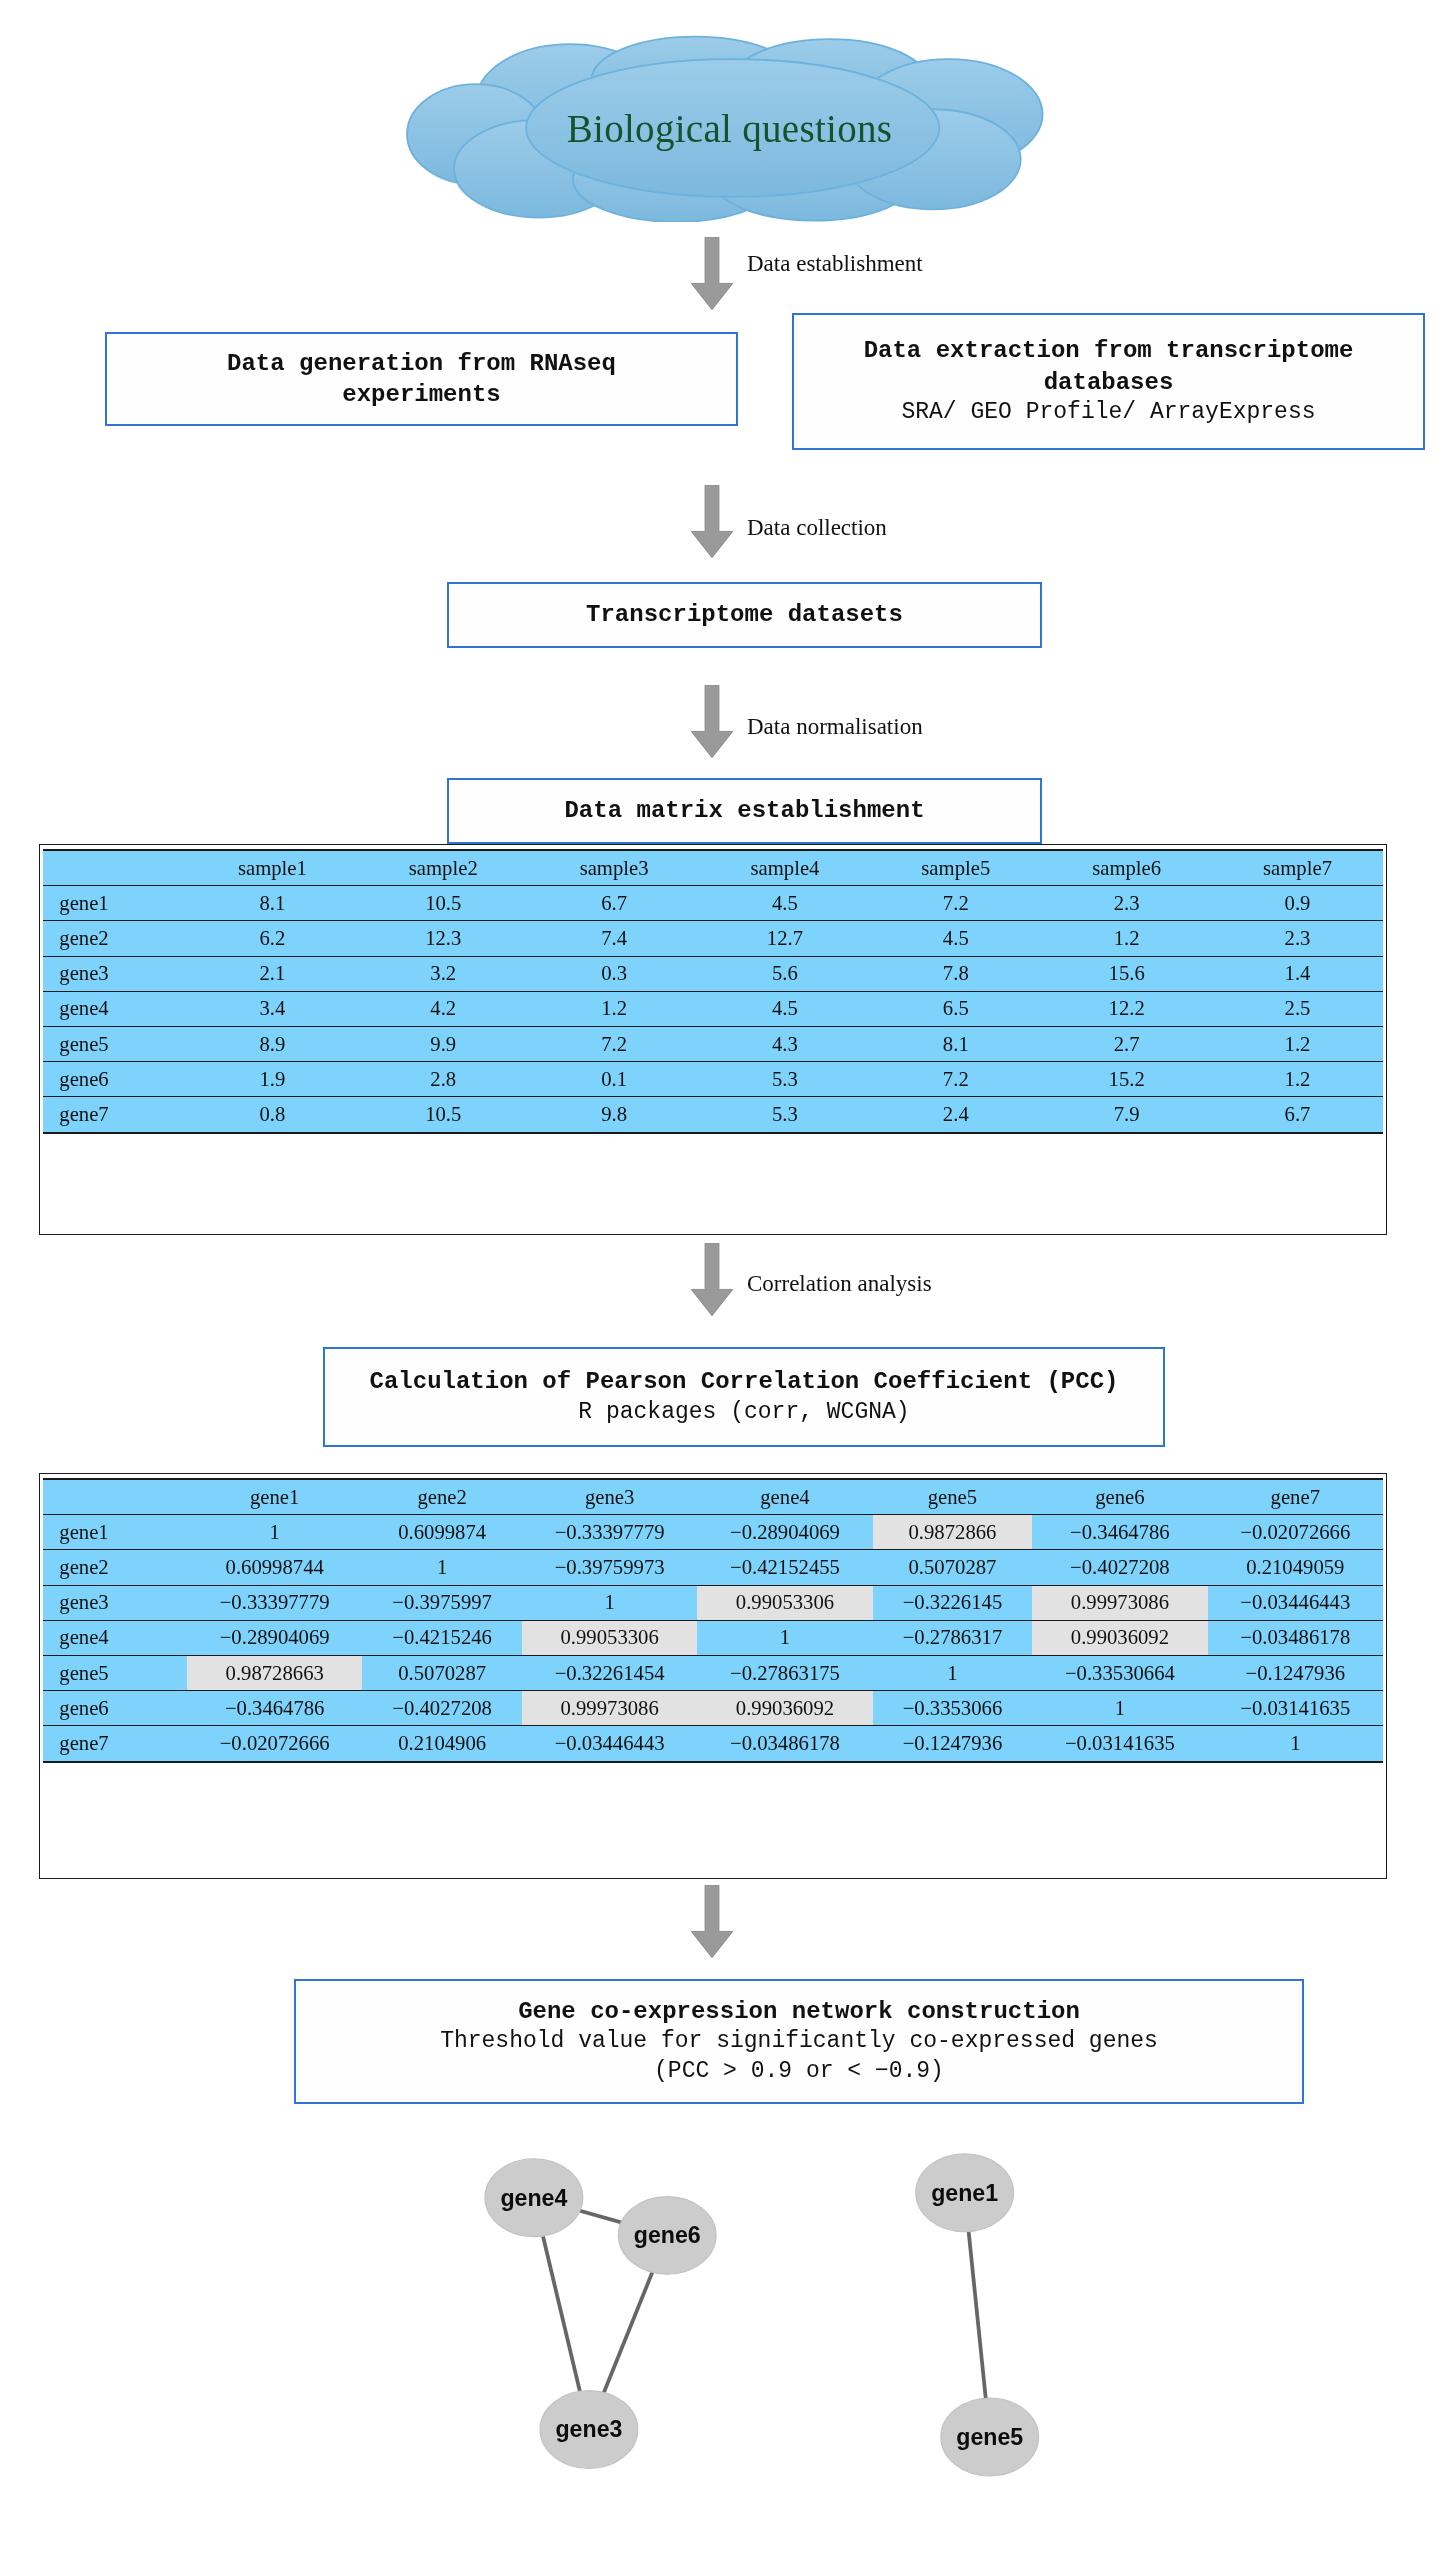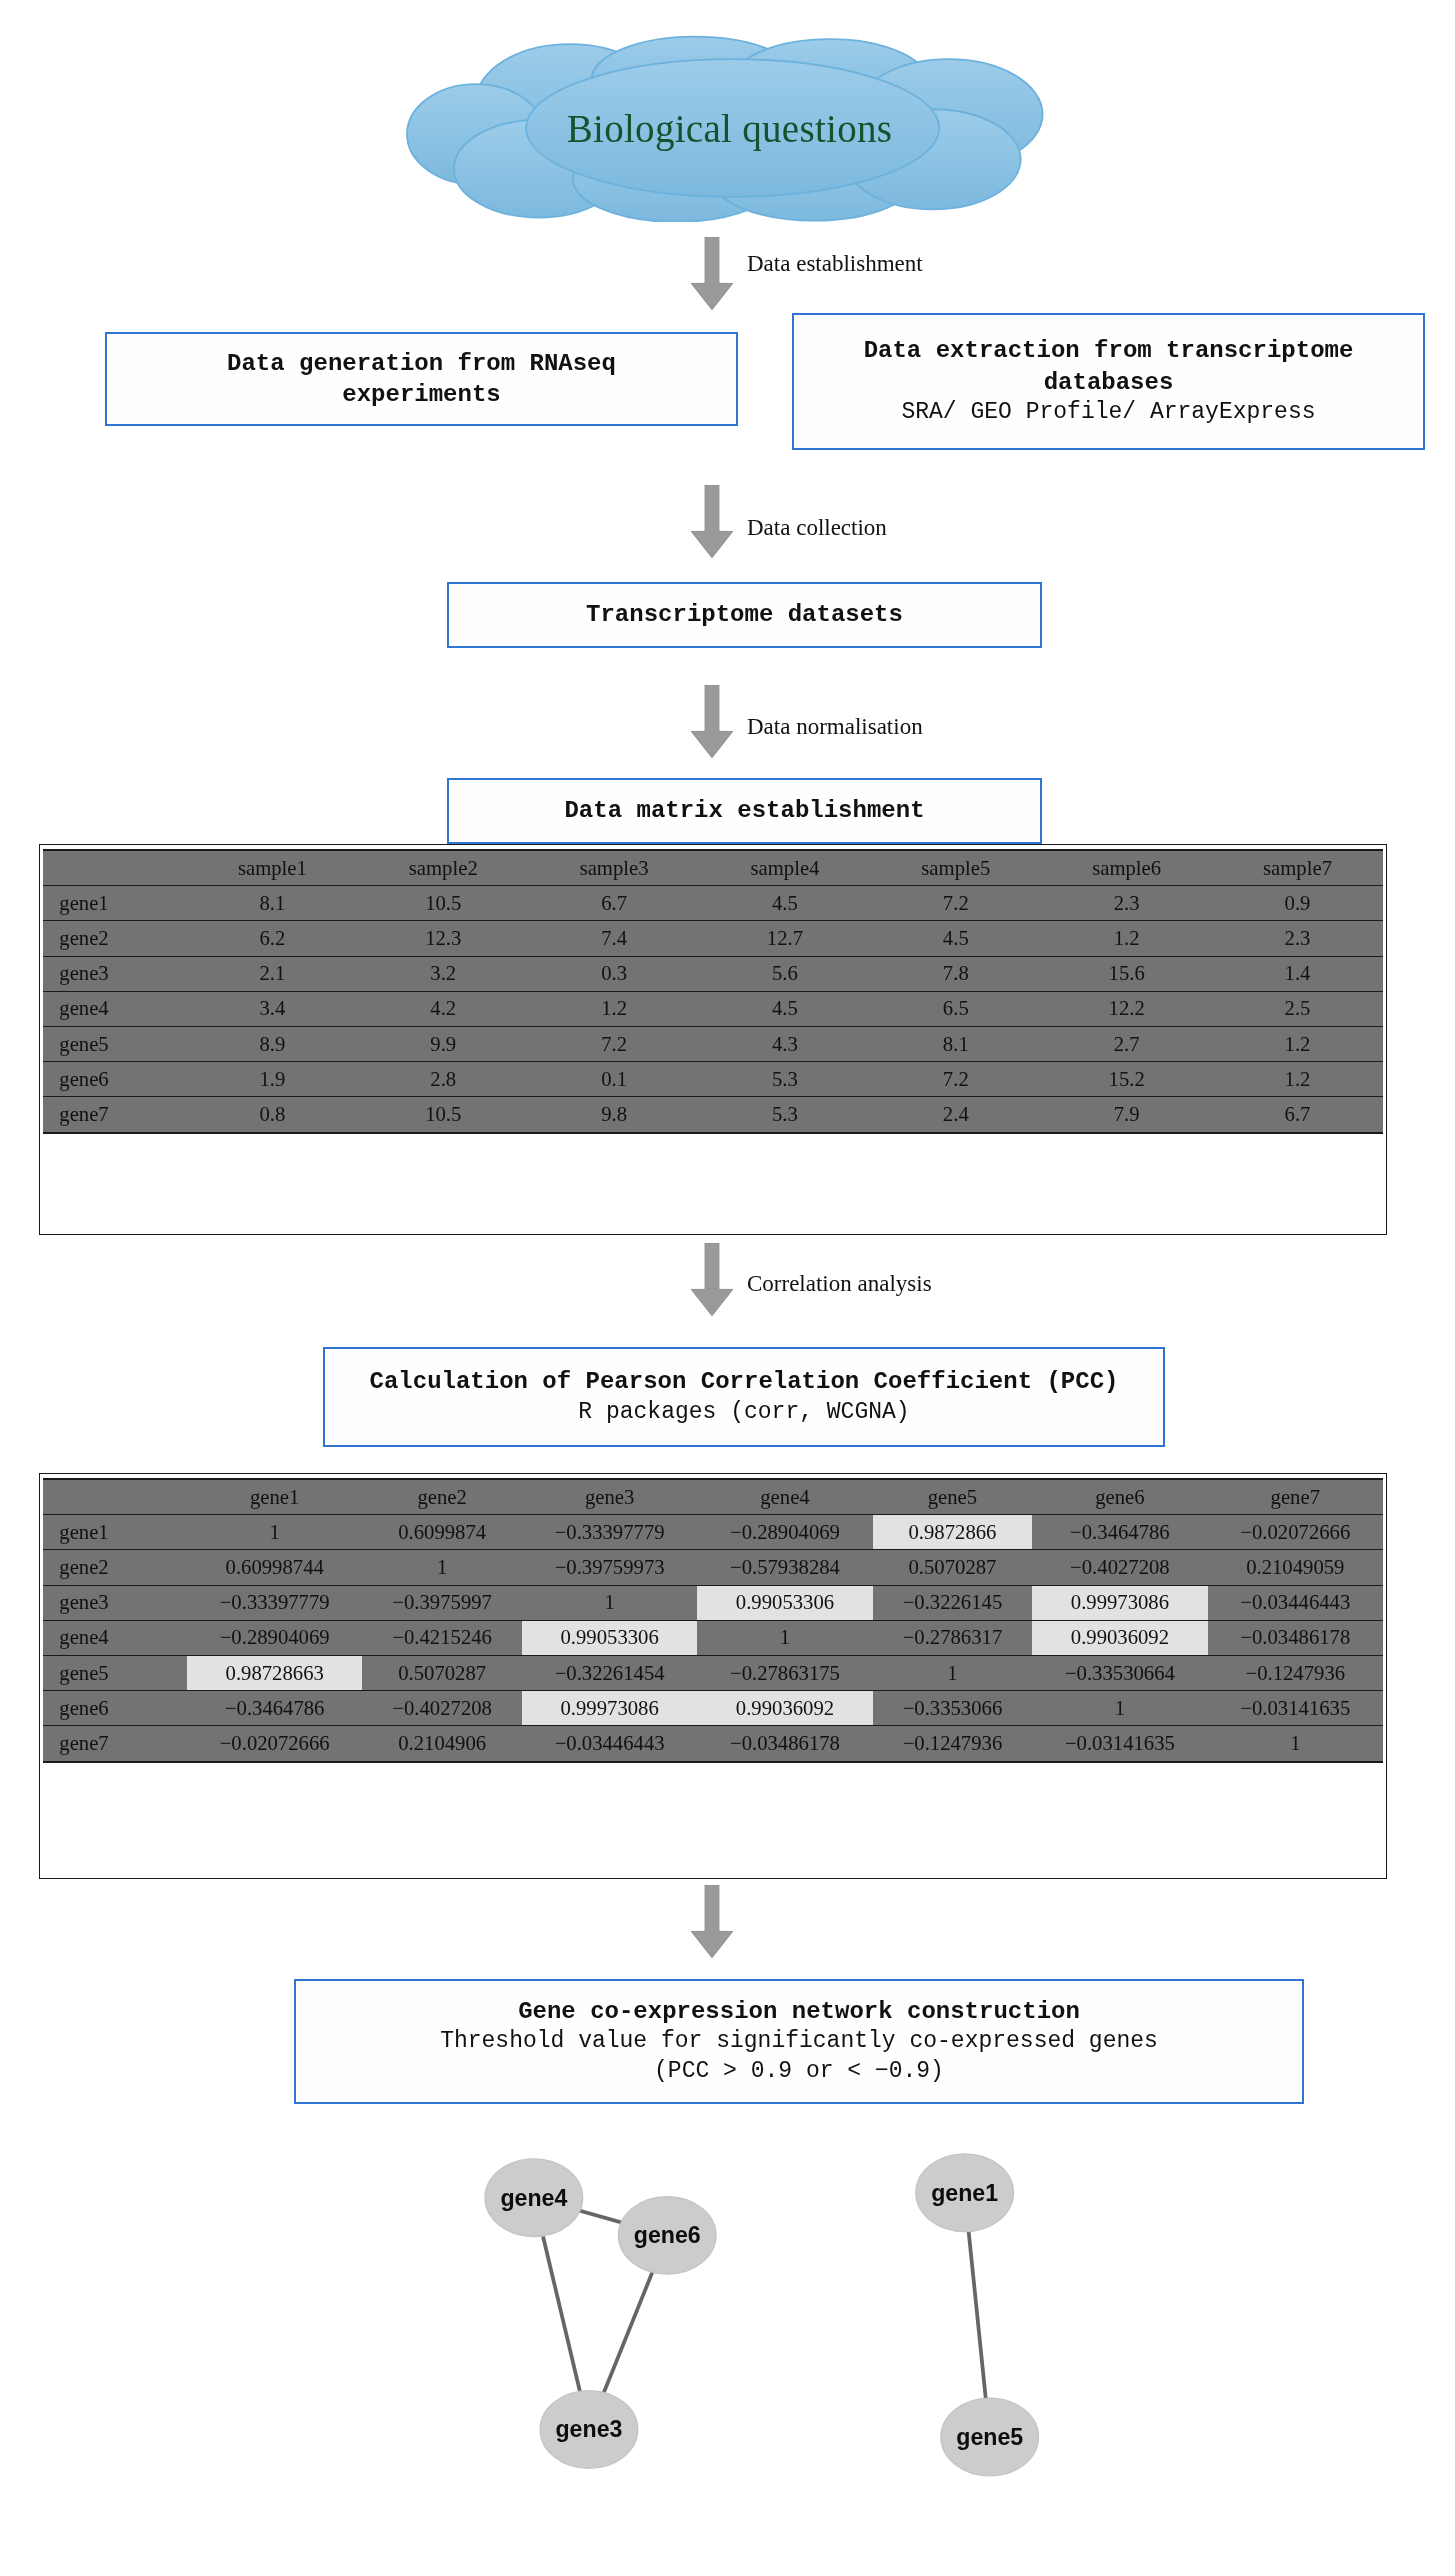--- a/index.html
+++ b/index.html
@@ -65,21 +65,21 @@
   .bbox .ln { display: block; width: 100%; }
   .bbox .b { font-weight: bold; font-size: 24px; }
   .bbox .n { font-weight: normal; font-size: 23px; }
 
   
   .dtable {
     position: absolute;
     border-collapse: collapse;
     border-top: 2.5px solid #1a1a1a;
     border-bottom: 2.5px solid #1a1a1a;
-    background: #737373;
+    background: #7dd3fc;
   }
   .dtable td, .dtable th {
     border-top: 1.3px solid #1a1a1a;
     border-bottom: 1.3px solid #1a1a1a;
     font-weight: normal;
     font-size: 20.7px;
     padding: 5.6px 2.5px;
     text-align: center;
     white-space: nowrap;
     font-family: "Liberation Serif", "DejaVu Serif", serif;
@@ -300,21 +300,21 @@
         <td>−0.28904069</td>
         <td class="hl">0.9872866</td>
         <td>−0.3464786</td>
         <td>−0.02072666</td>
       </tr>
       <tr>
         <td class="rowhead">gene2</td>
         <td>0.60998744</td>
         <td>1</td>
         <td>−0.39759973</td>
-        <td>−0.57938284</td>
+        <td>−0.42152455</td>
         <td>0.5070287</td>
         <td>−0.4027208</td>
         <td>0.21049059</td>
       </tr>
       <tr>
         <td class="rowhead">gene3</td>
         <td>−0.33397779</td>
         <td>−0.3975997</td>
         <td>1</td>
         <td class="hl">0.99053306</td>

